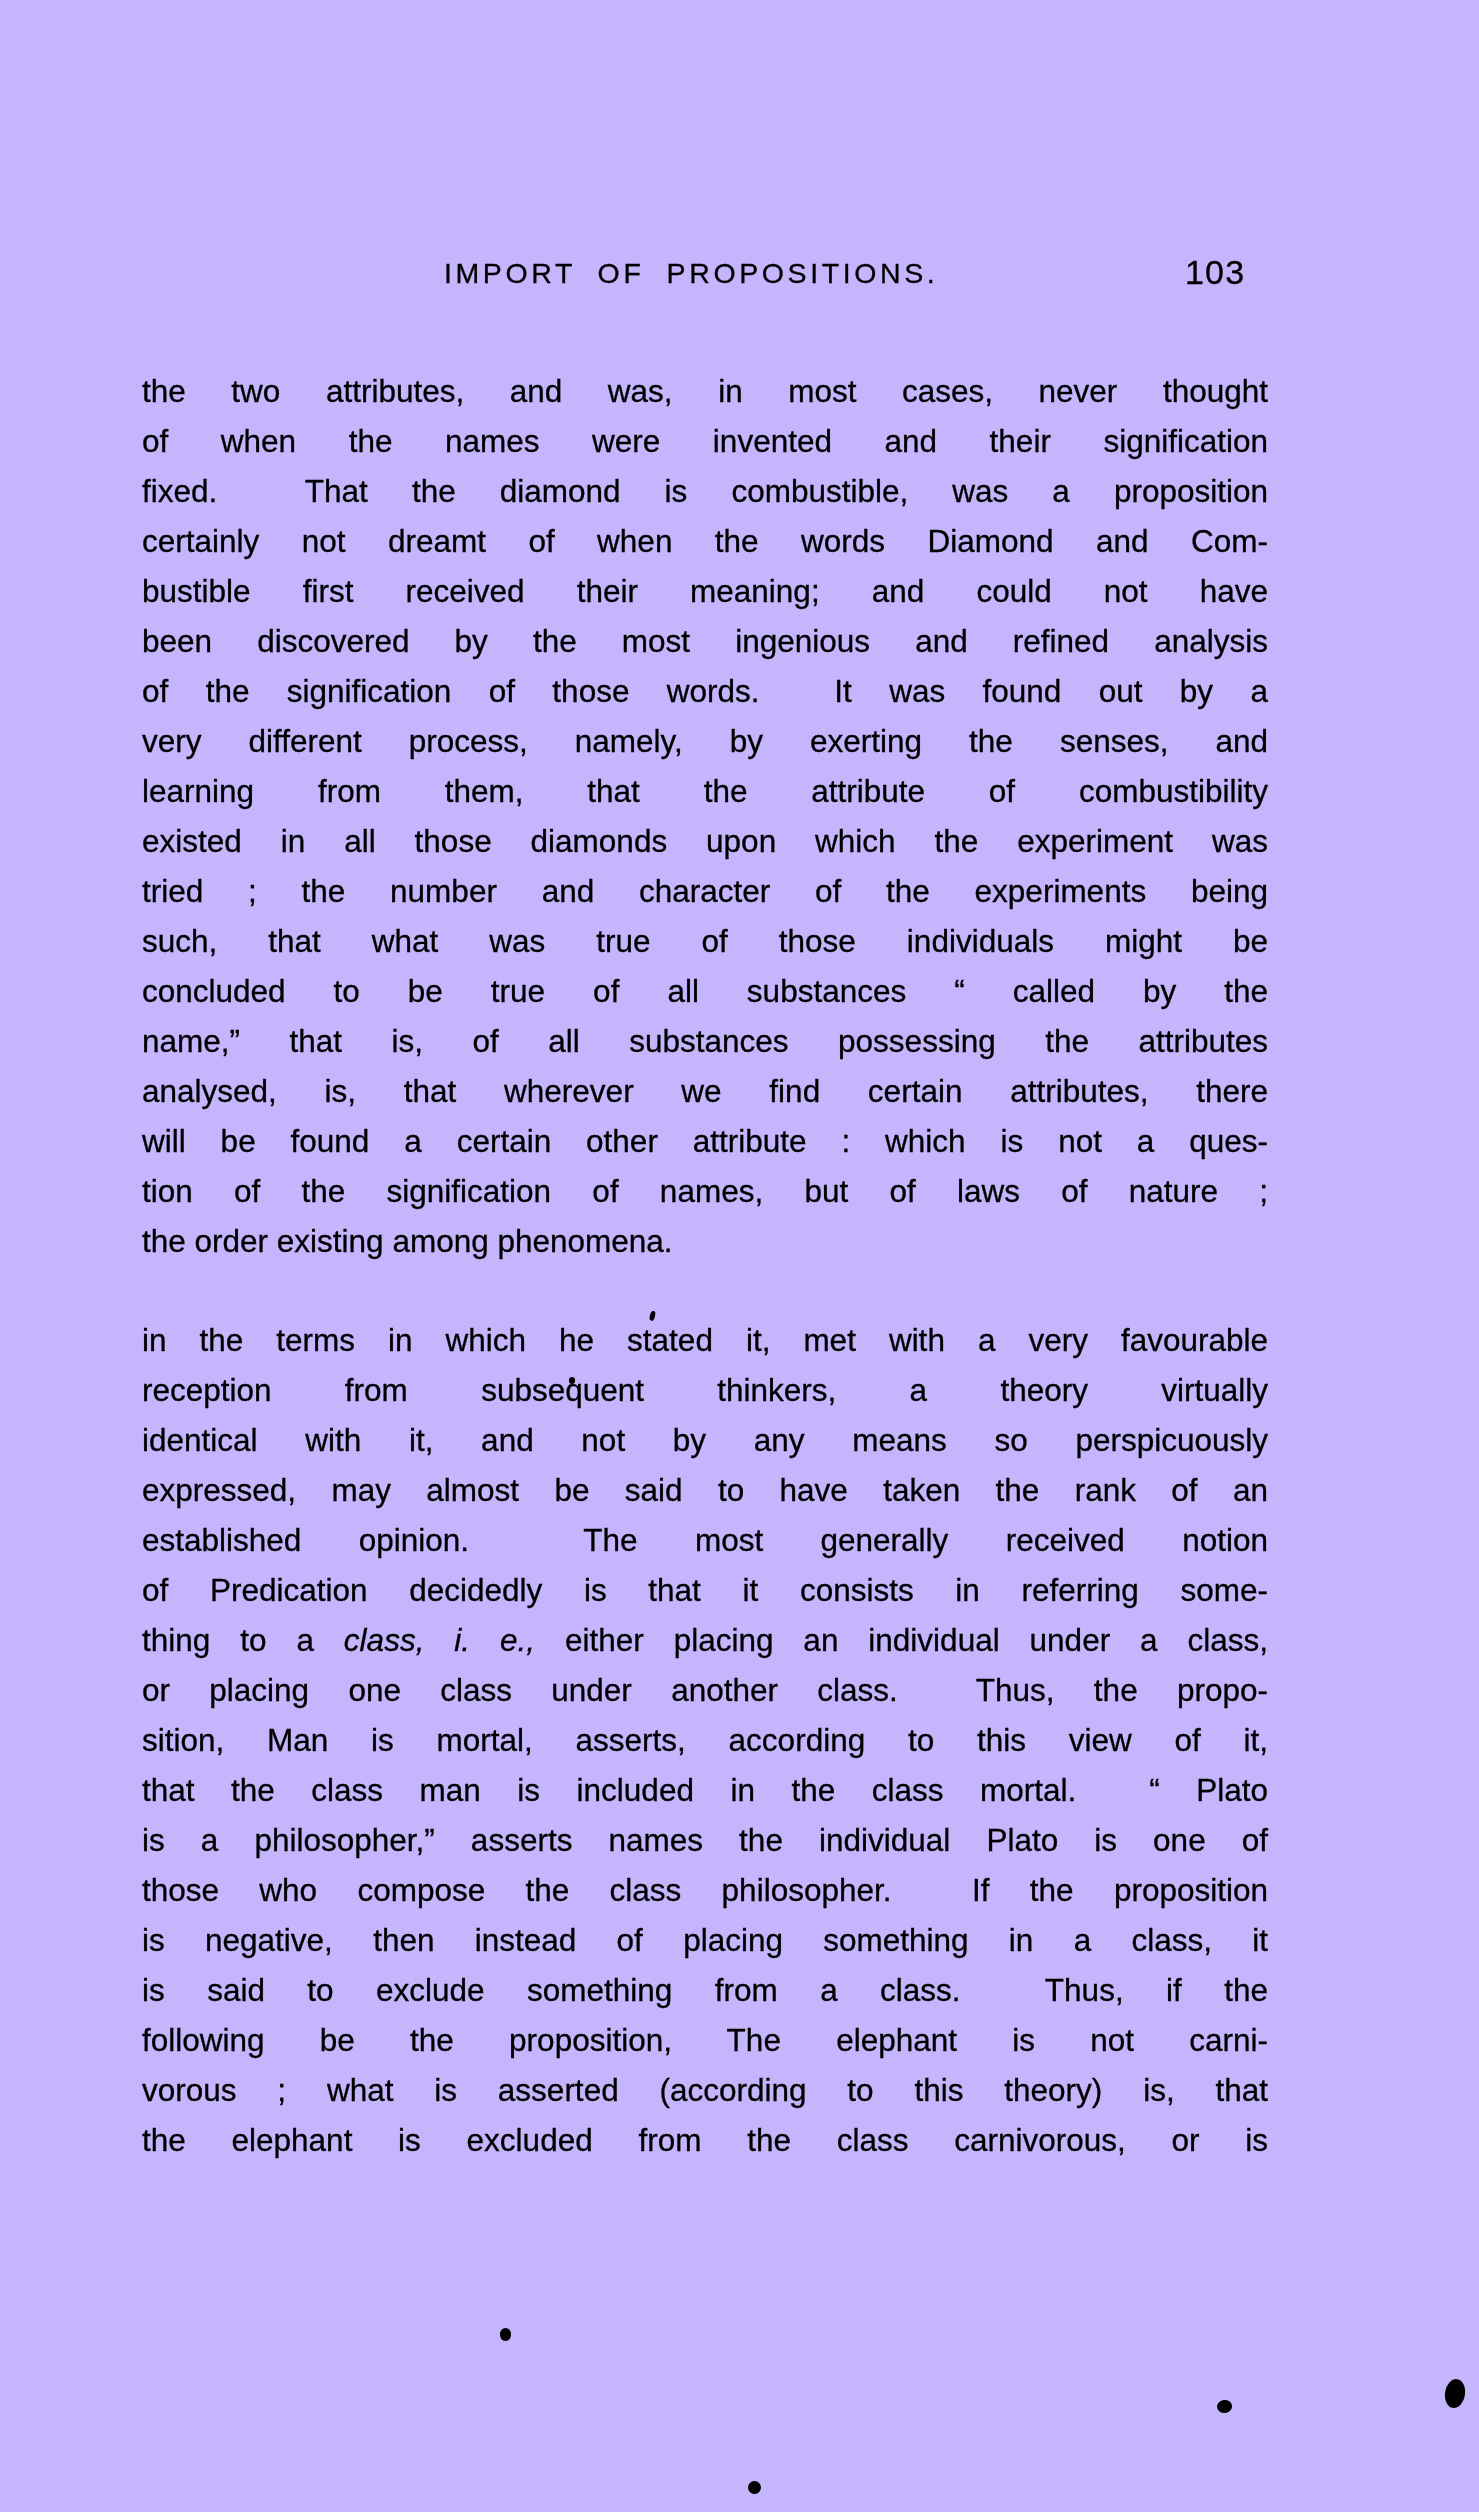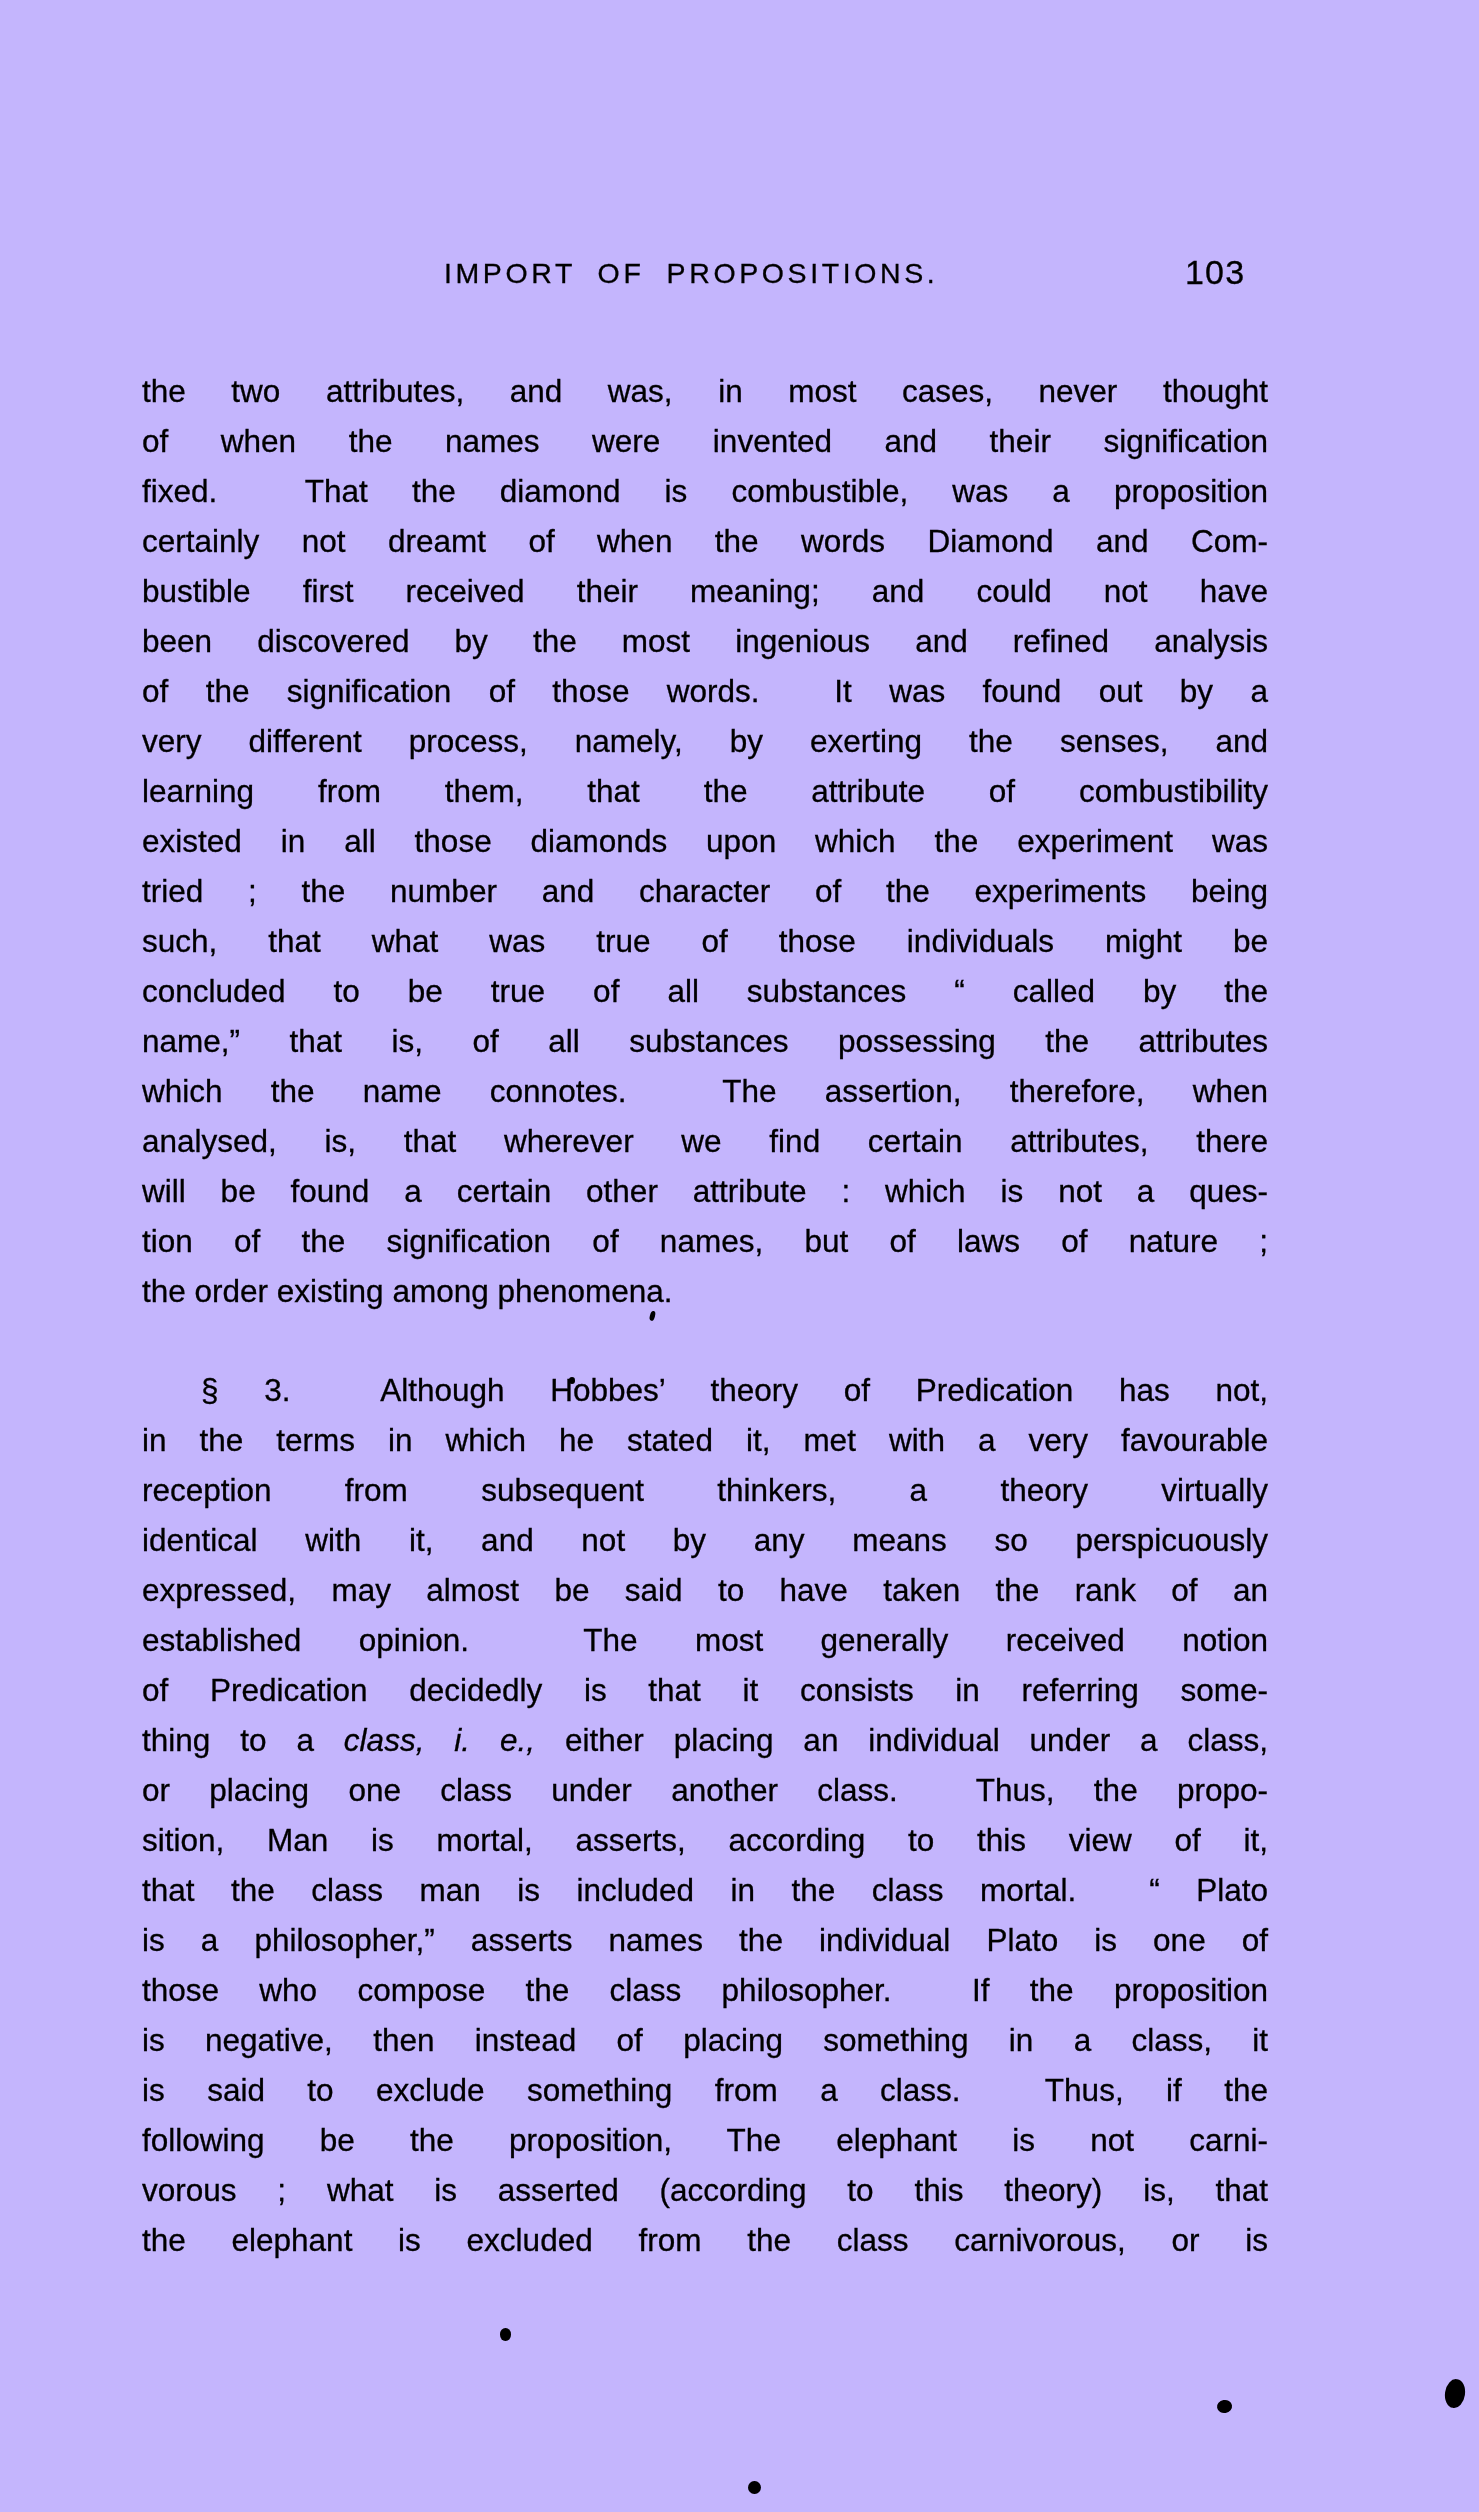--- a/index.html
+++ b/index.html
@@ -84,28 +84,26 @@
         <div class="line">bustible first received their meaning; and could not have</div>
         <div class="line">been discovered by the most ingenious and refined analysis</div>
         <div class="line">of the signification of those words.&nbsp; It was found out by a</div>
         <div class="line">very different process, namely, by exerting the senses, and</div>
         <div class="line">learning from them, that the attribute of combustibility</div>
         <div class="line">existed in all those diamonds upon which the experiment was</div>
         <div class="line">tried ; the number and character of the experiments being</div>
         <div class="line">such, that what was true of those individuals might be</div>
         <div class="line">concluded to be true of all substances “ called by the</div>
         <div class="line">name,” that is, of all substances possessing the attributes</div>
-        <div class="line">which the name connotes.&nbsp; The assertion, therefore, when</div>
         <div class="line">analysed, is, that wherever we find certain attributes, there</div>
         <div class="line">will be found a certain other attribute : which is not a ques-</div>
         <div class="line">tion of the signification of names, but of laws of nature ;</div>
         <div class="line no-stretch">the order existing among phenomena.</div>
       </div>
       <div class="paragraph">
-        <div class="line indent">§ 3.&nbsp; Although Hobbes’ theory of Predication has not,</div>
         <div class="line">in the terms in which he stated it, met with a very favourable</div>
         <div class="line">reception from subsequent thinkers, a theory virtually</div>
         <div class="line">identical with it, and not by any means so perspicuously</div>
         <div class="line">expressed, may almost be said to have taken the rank of an</div>
         <div class="line">established opinion.&nbsp; The most generally received notion</div>
         <div class="line">of Predication decidedly is that it consists in referring some-</div>
         <div class="line">thing to a <i>class, i. e.,</i> either placing an individual under a class,</div>
         <div class="line">or placing one class under another class.&nbsp; Thus, the propo-</div>
         <div class="line">sition, Man is mortal, asserts, according to this view of it,</div>
         <div class="line">that the class man is included in the class mortal.&nbsp; “ Plato</div>

